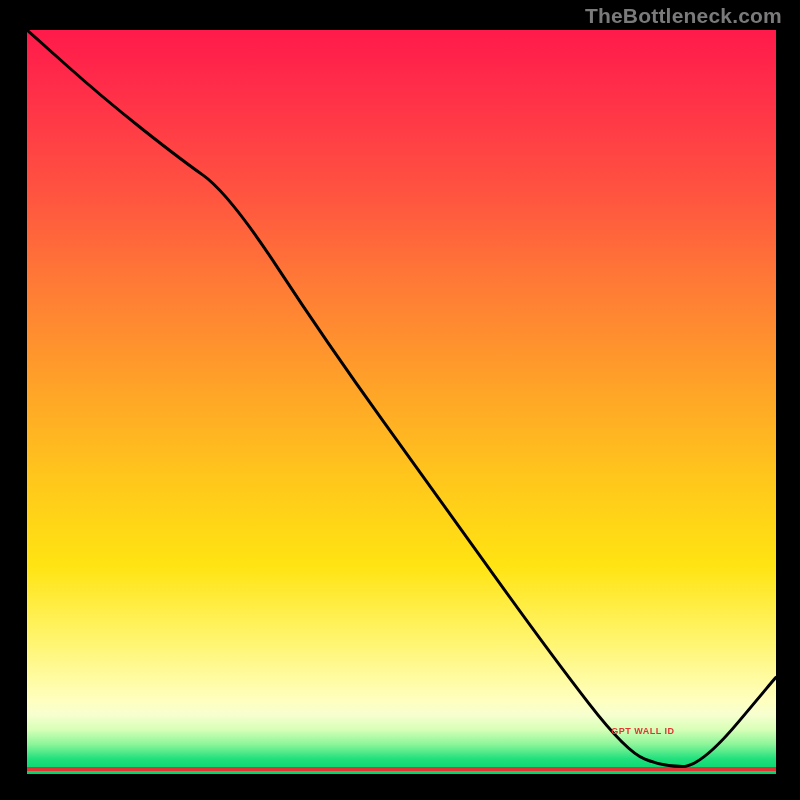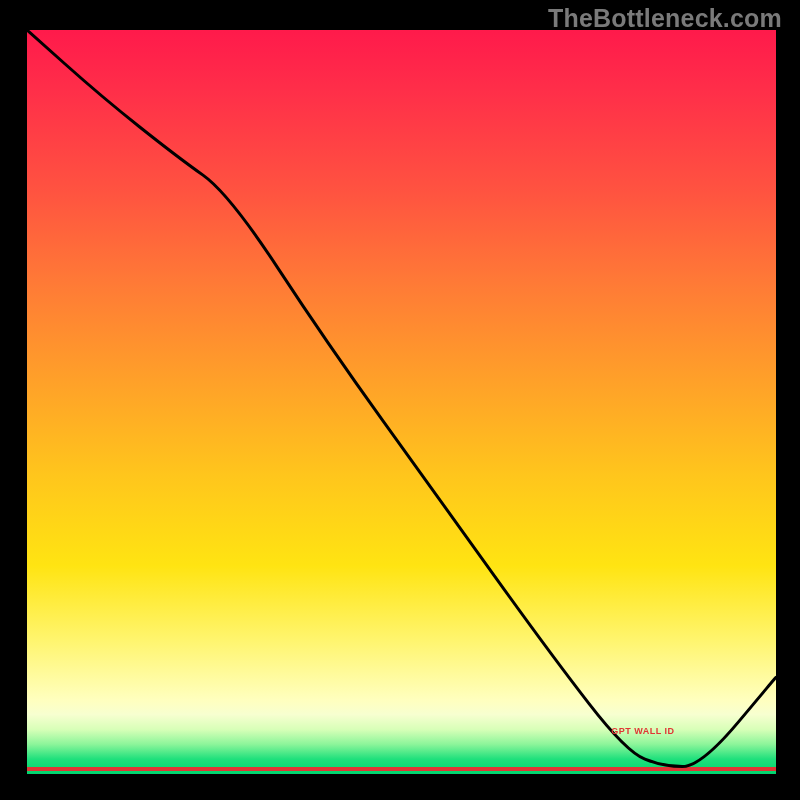--- a/index.html
+++ b/index.html
@@ -15,21 +15,21 @@
     position: relative;
     width: 800px;
     height: 800px;
     background: #000;
   }
   .watermark {
     position: absolute;
     top: 4px;
     right: 18px;
     color: #7a7a7a;
-    font-size: 25px;
+    font-size: 21px;
     font-weight: 600;
     letter-spacing: 0.2px;
   }
   .plot {
     position: absolute;
     left: 27px;
     top: 30px;
     width: 749px;
     height: 744px;
     background: linear-gradient(to bottom,

